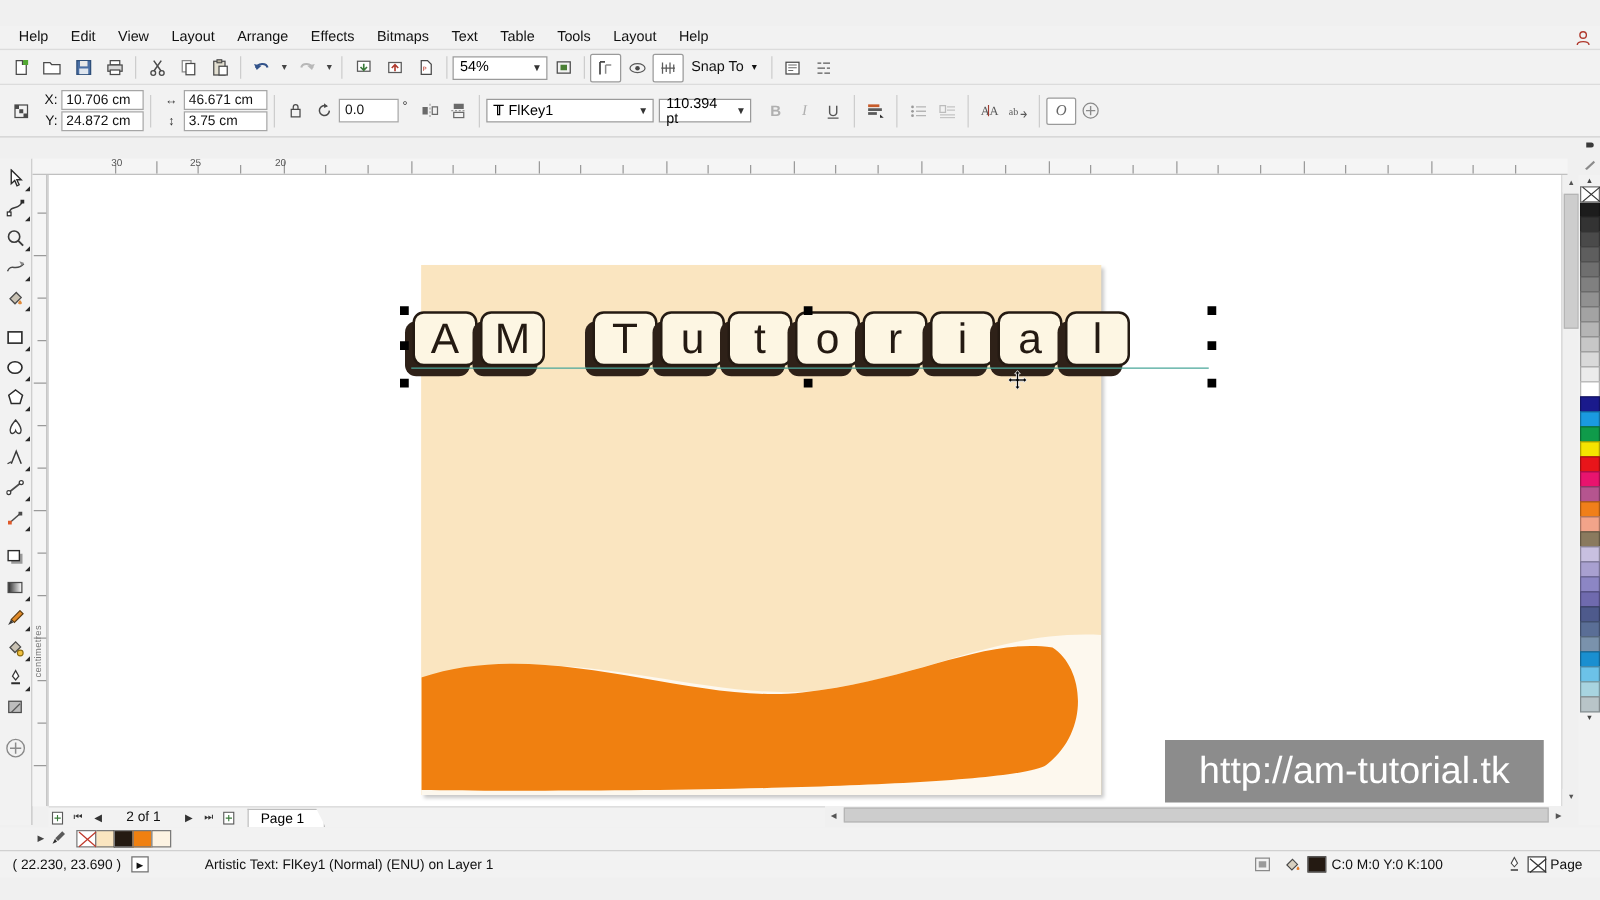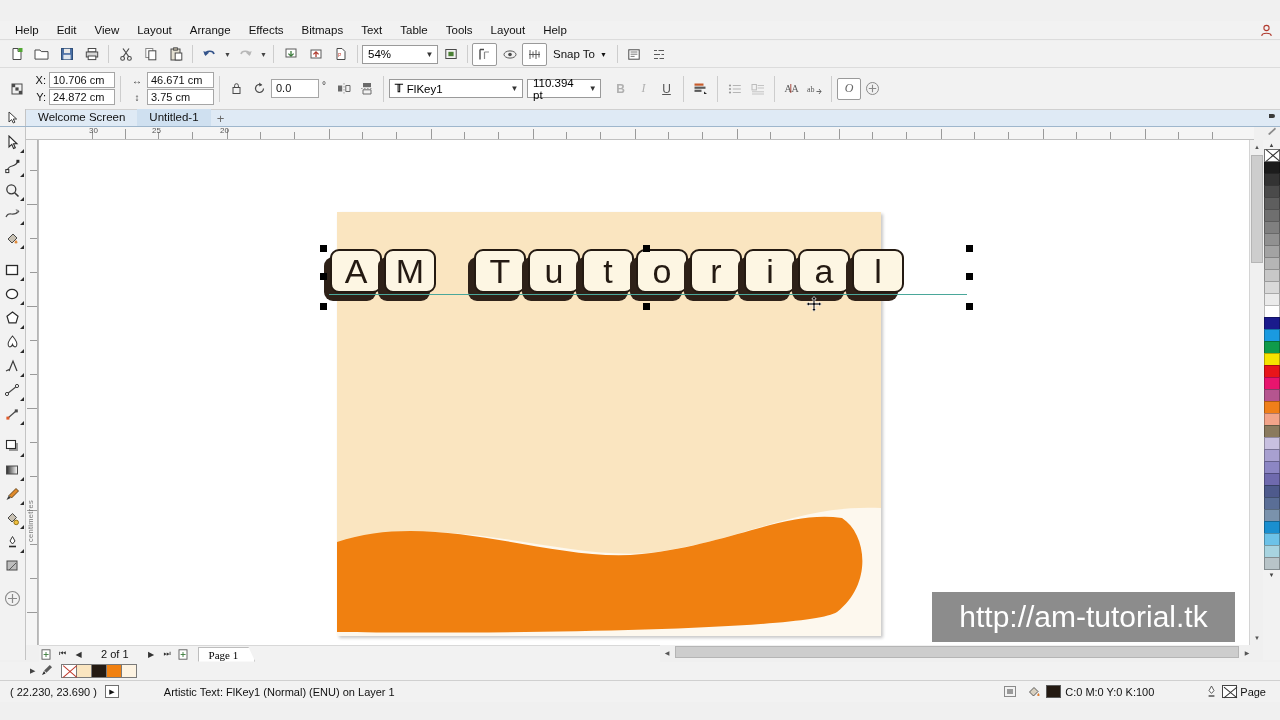--- a/index.html
+++ b/index.html
@@ -235,21 +235,20 @@
   .pn-btn {
     width:15px; height:15px; display:flex; align-items:center;
     justify-content:center; font-size:8px; color:#333;
   }
   .pn-count { font-size:11px; padding:0 14px; color:#111; }
   .pn-tab {
     height:15px; padding:0 16px 0 10px; font-size:11px;
     background:#fff; border:1px solid #bdbdbd; border-bottom:none;
     display:flex; align-items:center; margin-left:6px;
     clip-path:polygon(0 0, 88% 0, 100% 100%, 0 100%);
-    font-family:Liberation Serif, serif;
   }
 
   
   .docpalette {
     position:absolute; top:662px; left:0; width:1280px; height:18px;
     background:#f2f2f2; display:flex; align-items:center; padding-left:30px;
   }
   .dp-swatch { width:16px; height:14px; border:1px solid #7a7a7a; margin-right:-1px; }
   .dp-none {
     width:16px; height:14px; border:1px solid #7a7a7a; background:#fff;
@@ -601,30 +600,20 @@
       <span style="font-size:12px;font-family:'Liberation Serif',serif;font-style:italic;">O</span>
     </div>
     <div class="pb-btn">
       <svg width="15" height="15" viewBox="0 0 15 15">
           <circle cx="7.5" cy="7.5" r="6" fill="none" stroke="#8a8a8a" stroke-width="1"></circle>
           <path d="M7.5 3.8 v7.4 M3.8 7.5 h7.4" stroke="#8a8a8a" stroke-width="1.1"></path>
         </svg>
     </div>
   </div>
 
-  <div class="doctabs">
-    <div class="tool-cursor-cell">
-      <svg width="12" height="13" viewBox="0 0 12 13">
-          <path d="M2 1 L2 11 L4.6 8.6 L6.3 12 L7.9 11.2 L6.3 8 L9.6 8 Z" fill="#fff" stroke="#3a3a3a" stroke-width="1"></path>
-        </svg>
-    </div>
-    <div class="doctab">Welcome Screen</div>
-    <div class="doctab active">Untitled-1</div>
-    <div class="doctab-plus">+</div>
-  </div>
 
   <div class="toolbox">
     <div class="tool">
       <svg width="14" height="15" viewBox="0 0 14 15">
           <path d="M3 1 L3 12 L5.8 9.4 L7.6 13.6 L9.3 12.8 L7.5 8.8 L11 8.8 Z" fill="#fff" stroke="#2b2b2b" stroke-width="1.1"></path>
         </svg>
       <span class="flyout"></span>
     </div>
     <div class="tool">
       <svg width="15" height="15" viewBox="0 0 15 15">

